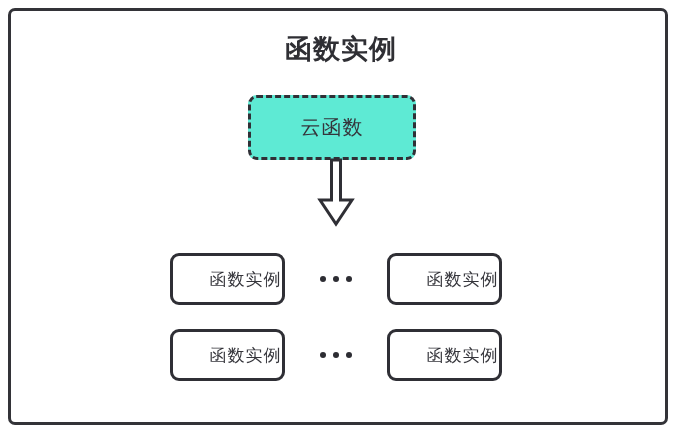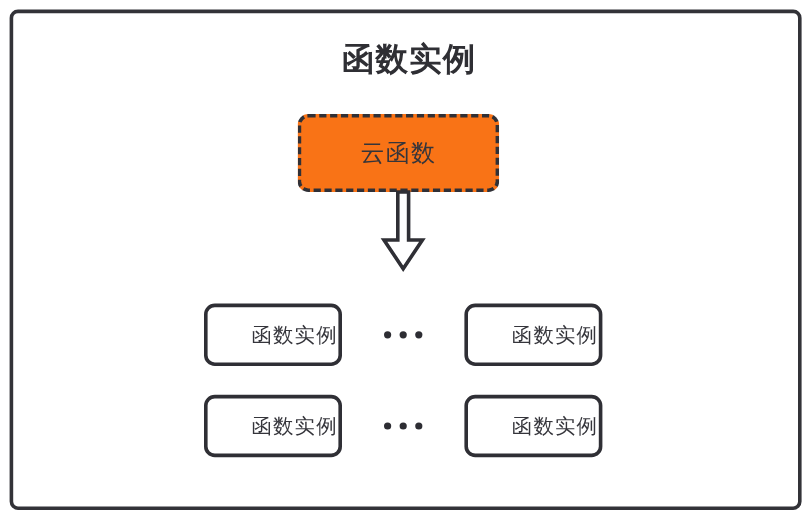--- a/index.html
+++ b/index.html
@@ -51,21 +51,21 @@
   
   .cloud-function-box {
     position: absolute;
     left: 248px;
     top: 95px;
     width: 168px;
     height: 65px;
     box-sizing: border-box;
     border: 3px dashed #303036;
     border-radius: 9px;
-    background: #f97316;
+    background: #5eead4;
     display: flex;
     align-items: center;
     justify-content: center;
   }
   .cloud-function-label {
     font-size: 20px;
     color: #35353b;
     letter-spacing: 1px;
   }
 

